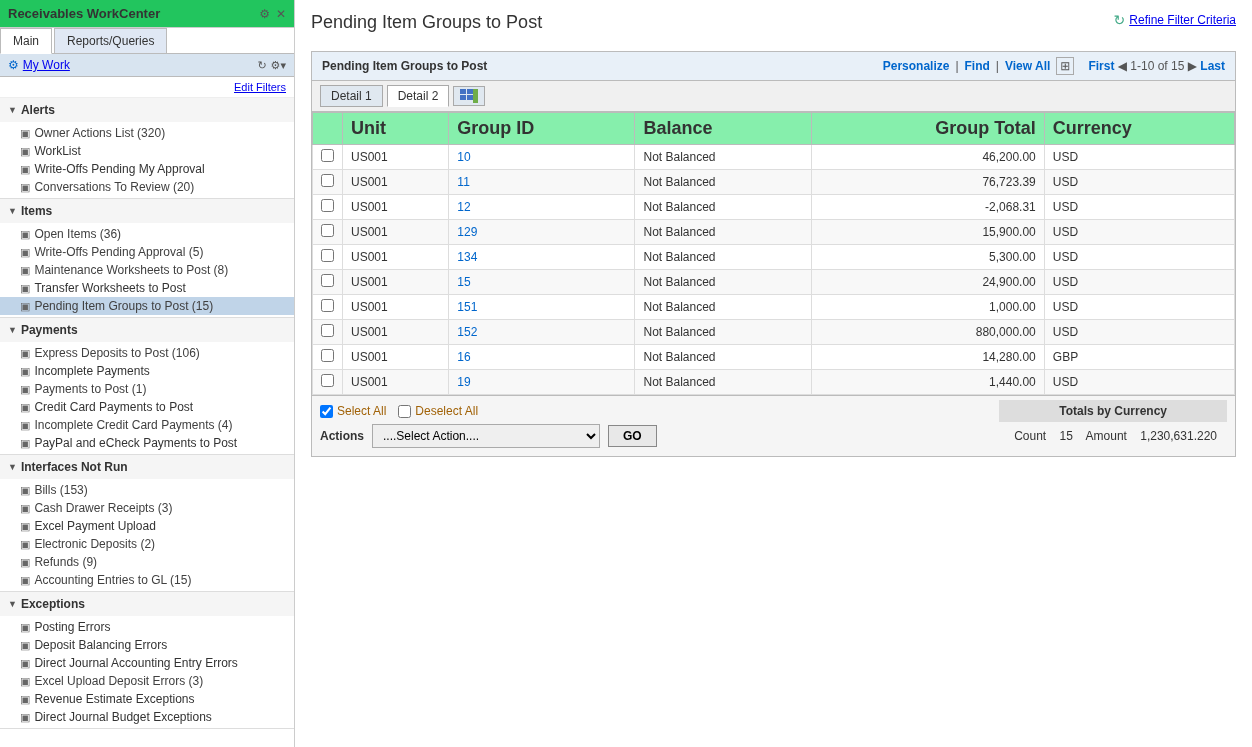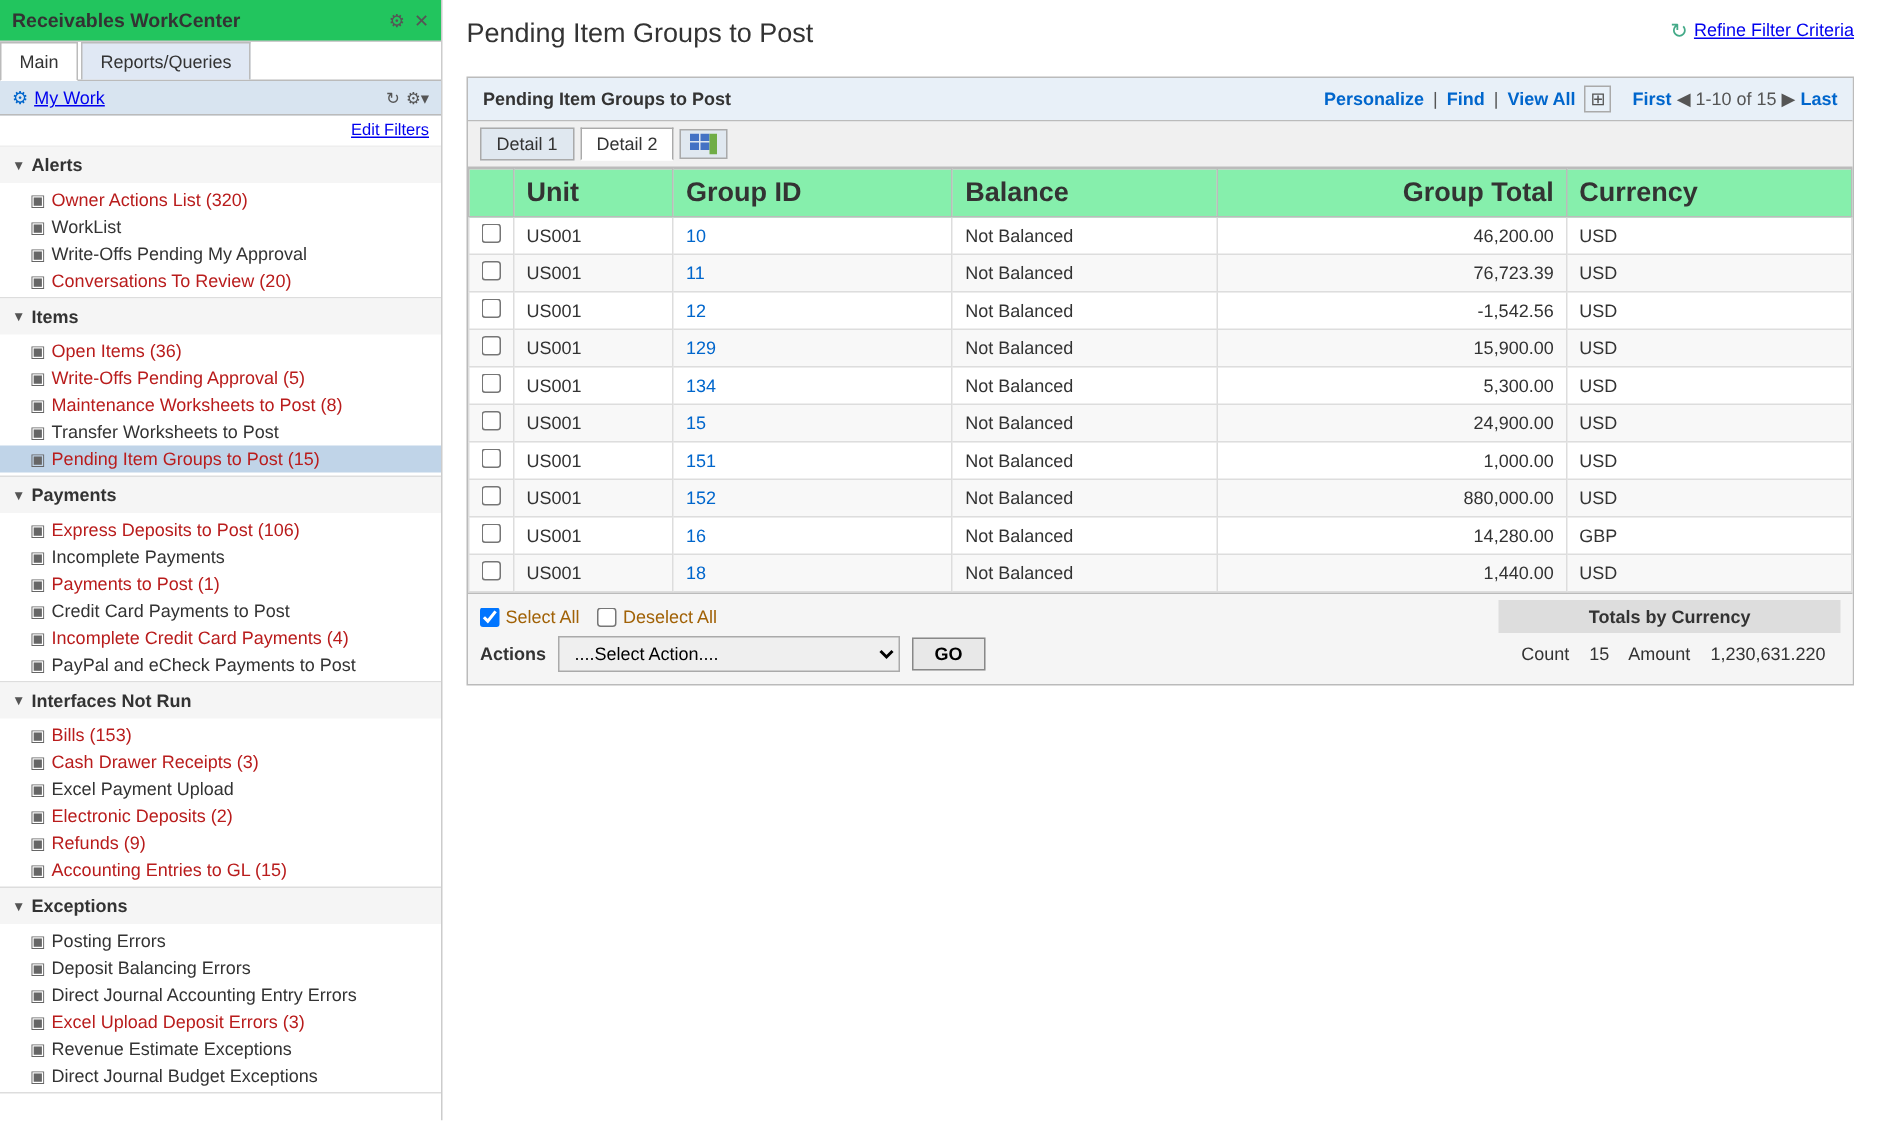--- a/index.html
+++ b/index.html
@@ -72,21 +72,21 @@
     .nav-item {
       display: flex;
       align-items: flex-start;
       gap: 4px;
       padding: 2px 8px 2px 20px;
       cursor: pointer;
       font-size: 12px;
     }
     .nav-item.active { background: #c0d4e8; }
     .nav-item .icon { color: #666; font-size: 11px; margin-top: 1px; flex-shrink: 0; }
-    .nav-item a { color: #b91c1c; text-decoration: none; text-align: right; }
+    .nav-item a { color: #404040; text-decoration: none; text-align: right; }
     .nav-item .plain { color: #333; }
 
     
     #main {
       flex: 1;
       display: flex;
       flex-direction: column;
       overflow: auto;
       padding: 12px 16px;
     }
@@ -468,21 +468,21 @@
       <td><a href="#">11</a></td>
       <td>Not Balanced</td>
       <td class="right">76,723.39</td>
       <td>USD</td>
     </tr>
             <tr>
       <td class="checkbox-col"><input type="checkbox" style=""></td>
       <td>US001</td>
       <td><a href="#">12</a></td>
       <td>Not Balanced</td>
-      <td class="right">-1,542.56</td>
+      <td class="right">-2,068.31</td>
       <td>USD</td>
     </tr>
             <tr>
       <td class="checkbox-col"><input type="checkbox" style=""></td>
       <td>US001</td>
       <td><a href="#">129</a></td>
       <td>Not Balanced</td>
       <td class="right">15,900.00</td>
       <td>USD</td>
     </tr>
@@ -522,21 +522,21 @@
       <td class="checkbox-col"><input type="checkbox" style=""></td>
       <td>US001</td>
       <td><a href="#">16</a></td>
       <td>Not Balanced</td>
       <td class="right">14,280.00</td>
       <td>GBP</td>
     </tr>
             <tr>
       <td class="checkbox-col"><input type="checkbox" style=""></td>
       <td>US001</td>
-      <td><a href="#">18</a></td>
+      <td><a href="#">19</a></td>
       <td>Not Balanced</td>
       <td class="right">1,440.00</td>
       <td>USD</td>
     </tr>
           </tbody>
       </table>
     </div>
 
     <div class="table-footer">
       <div class="select-row">

